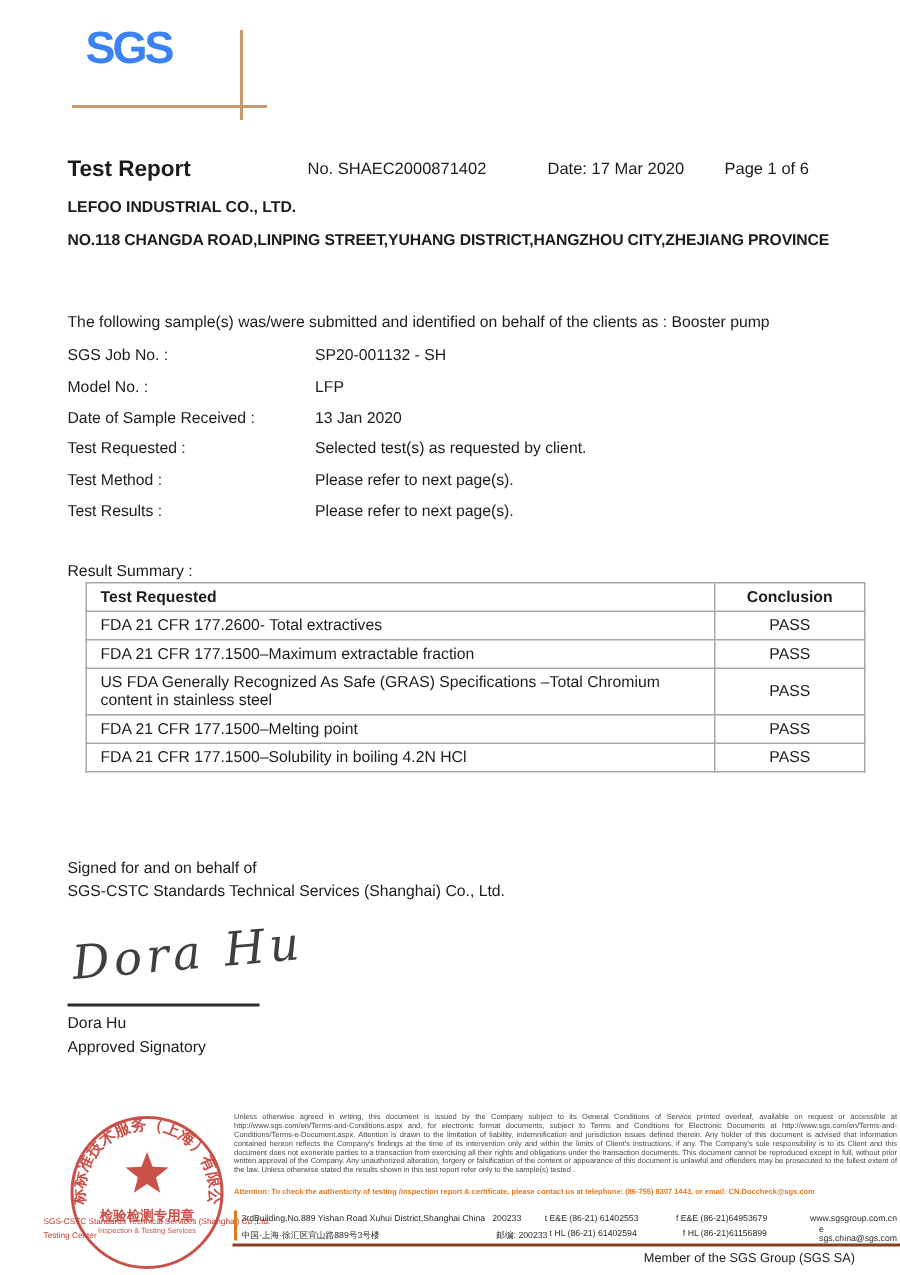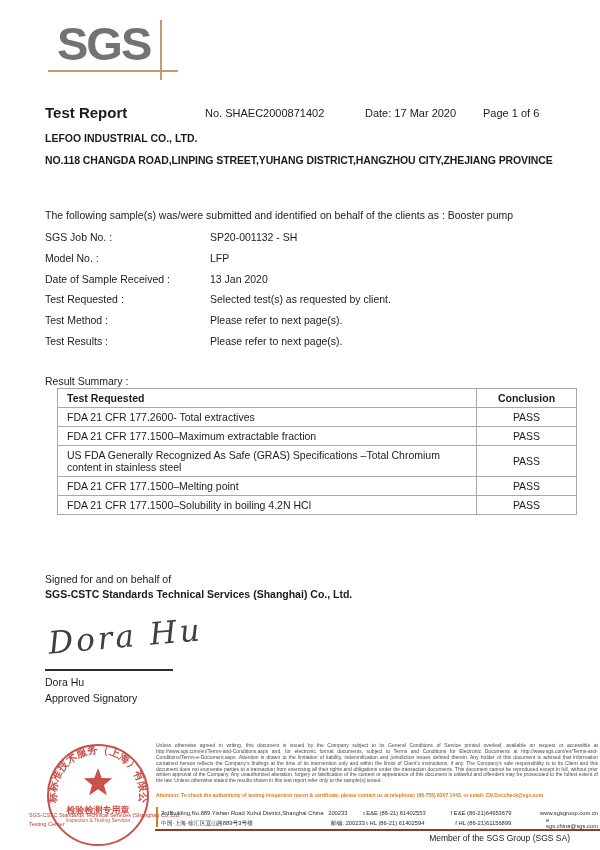--- a/index.html
+++ b/index.html
@@ -4,21 +4,21 @@
 <style>
   * { margin:0; padding:0; box-sizing:border-box; font-family:"Liberation Sans", sans-serif; }
   html,body { background:#e8e8e8; }
   #page {
     position:relative; width:600px; height:850px; margin:0 auto;
     background:#ffffff; overflow:hidden; color:#1c1c1c;
   }
   .abs { position:absolute; }
 
   
-  .logo { left:57px; top:16px; font-size:47px; font-weight:bold; color:#737373; letter-spacing:-2px; }
+  .logo { left:57px; top:16px; font-size:30px; font-weight:bold; color:#3b82f6; letter-spacing:-2px; }
   .logo-hline { left:48px; top:70px; width:130px; height:2px; background:#c49a6c; }
   .logo-vline { left:160px; top:20px; width:2px; height:60px; background:#c49a6c; }
 
   
   .title  { left:45px;  top:104px; font-size:15px; font-weight:bold; }
   .hno    { left:205px; top:107px; font-size:11px; }
   .hdate  { left:365px; top:107px; font-size:11px; }
   .hpage  { left:483px; top:107px; font-size:11px; }
 
   .client-name { left:45px; top:132px; font-size:10.5px; font-weight:bold; }
@@ -33,21 +33,21 @@
 
   .rs-label { left:45px; top:375px; font-size:10.5px; }
 
   table.rs-table { left:57px; top:388px; width:520px; border-collapse:collapse; position:absolute; }
   .rs-table th, .rs-table td { border:1px solid #a8a8a8; font-size:10.5px; padding:3px 9px; }
   .rs-table th { text-align:left; font-weight:bold; }
   .rs-table th.c2 { width:100px; text-align:center; }
   .rs-table td.pass { text-align:center; }
 
   .sig-for1 { left:45px; top:573px; font-size:10.5px; }
-  .sig-for2 { left:45px; top:588px; font-size:10.5px;font-weight:bold; }
+  .sig-for2 { left:45px; top:588px; font-size:10.5px; }
   .sig-script {
     left:48px; top:618px; font-family:"DejaVu Serif", serif; font-style:italic;
     font-size:31px; color:#3f3f3f; letter-spacing:3px; transform:rotate(-5deg);
   }
   .sig-line { left:45px; top:669px; width:128px; height:2px; background:#2d2d2d; }
   .sig-name  { left:45px; top:676px; font-size:10.5px; }
   .sig-title { left:45px; top:692px; font-size:10.5px; }
 
   
   .stamp-co { left:29px; top:811px; width:160px; font-size:5.5px; color:#c0392b; line-height:1.65; }

